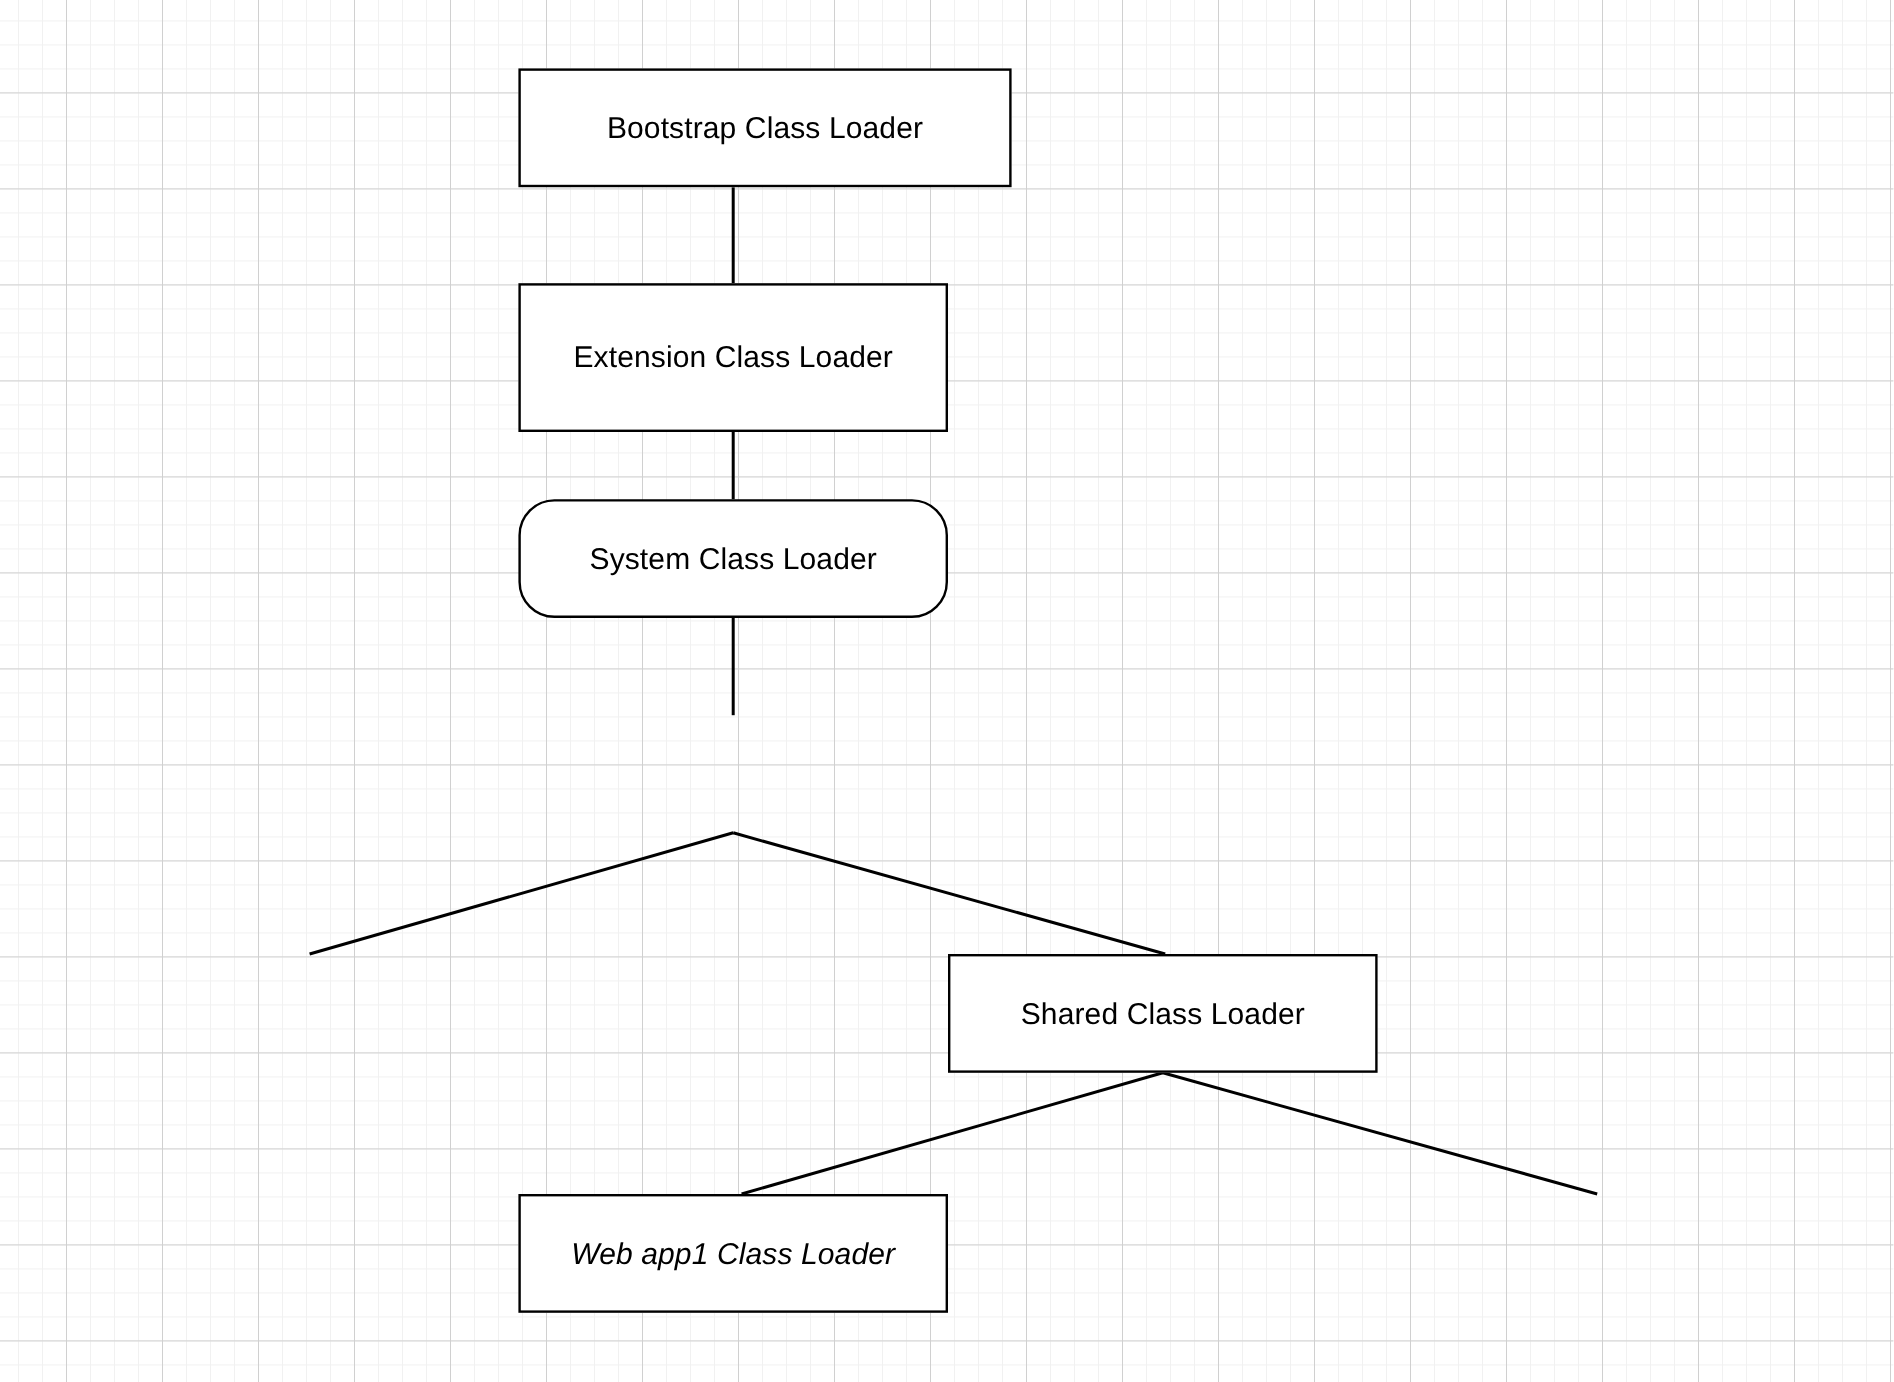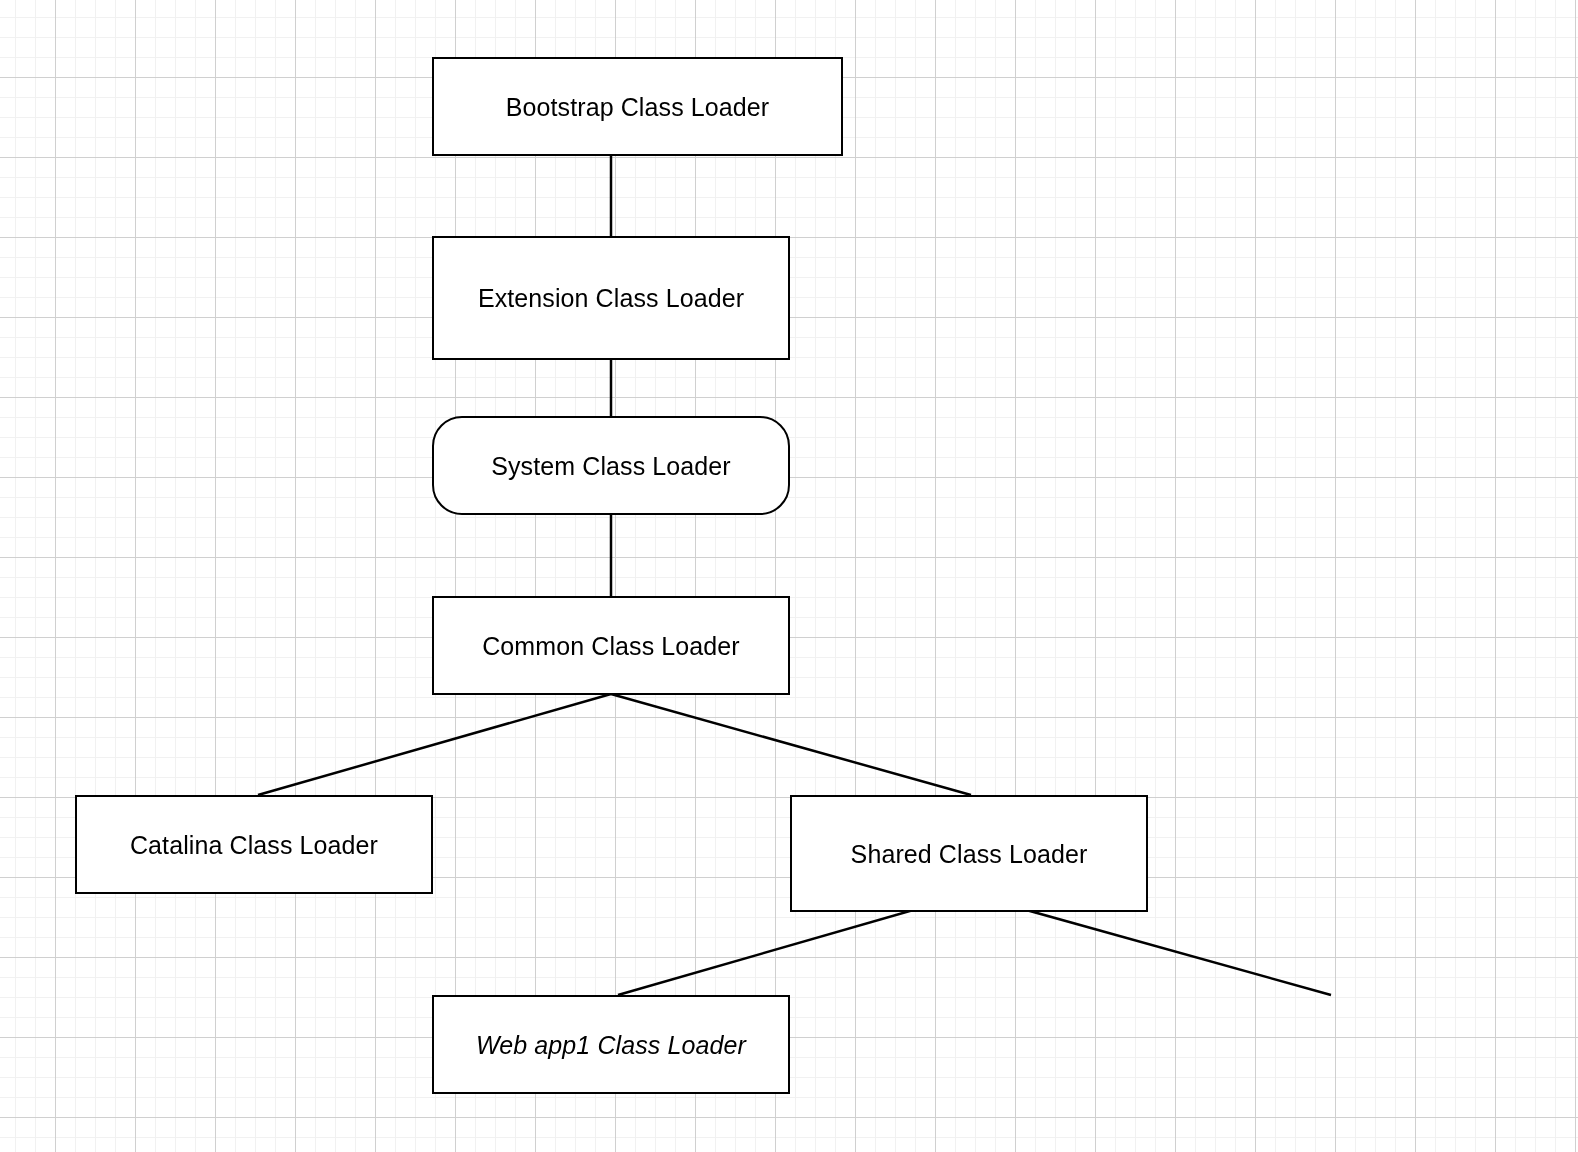--- a/index.html
+++ b/index.html
@@ -74,26 +74,20 @@
 
   <div class="node" style="left: 432px; top: 57px; width: 411px; height: 99px; background: rgb(255, 255, 255); border-color: rgb(0, 0, 0);">
     <span class="node-label">Bootstrap Class Loader</span>
   </div>
   <div class="node" style="left: 432px; top: 236px; width: 358px; height: 124px; background: rgb(255, 255, 255); border-color: rgb(0, 0, 0);">
     <span class="node-label">Extension Class Loader</span>
   </div>
   <div class="node" style="left: 432px; top: 416px; width: 358px; height: 99px; background: rgb(255, 255, 255); border-color: rgb(0, 0, 0); border-radius: 30px;">
     <span class="node-label">System Class Loader</span>
   </div>
-  <div class="node" style="left: 432px; top: 596px; width: 358px; height: 99px; background: rgb(255, 255, 255); border-color: rgb(0, 0, 0);">
-    <span class="node-label">Common Class Loader</span>
-  </div>
-  <div class="node" style="left: 75px; top: 795px; width: 358px; height: 99px; background: rgb(255, 255, 255); border-color: rgb(0, 0, 0);">
-    <span class="node-label">Catalina Class Loader</span>
-  </div>
-  <div class="node" style="left: 790px; top: 795px; width: 358px; height: 117px; background: rgb(255, 255, 255); border-color: rgb(0, 0, 0);">
+  <div class="node" style="left: 790px; top: 795px; width: 358px; height: 99px; background: rgb(255, 255, 255); border-color: rgb(0, 0, 0);">
     <span class="node-label">Shared Class Loader</span>
   </div>
   <div class="node" style="left: 432px; top: 995px; width: 358px; height: 99px; background: rgb(255, 255, 255); border-color: rgb(0, 0, 0); font-style: italic;">
     <span class="node-label">Web app1 Class Loader</span>
   </div>
 
 </div>
 
 </body></html>

